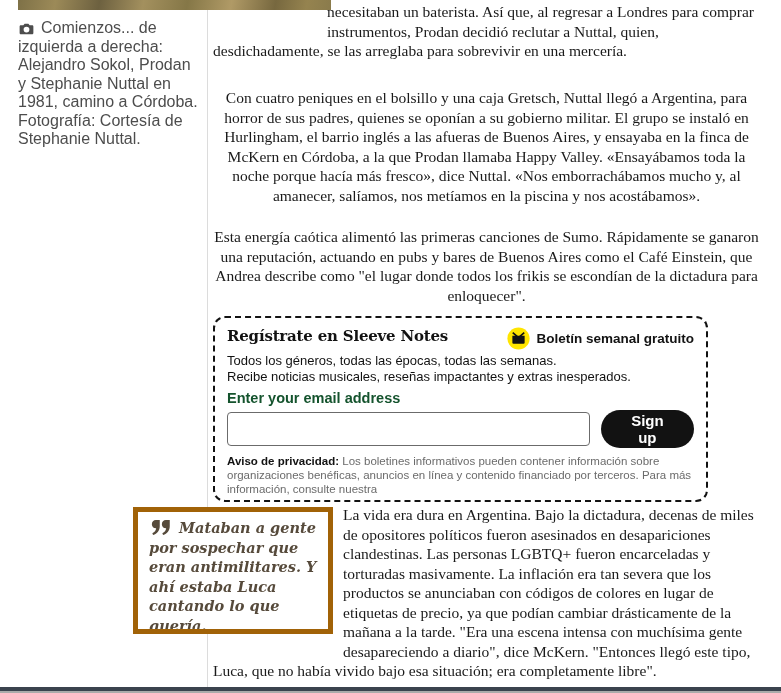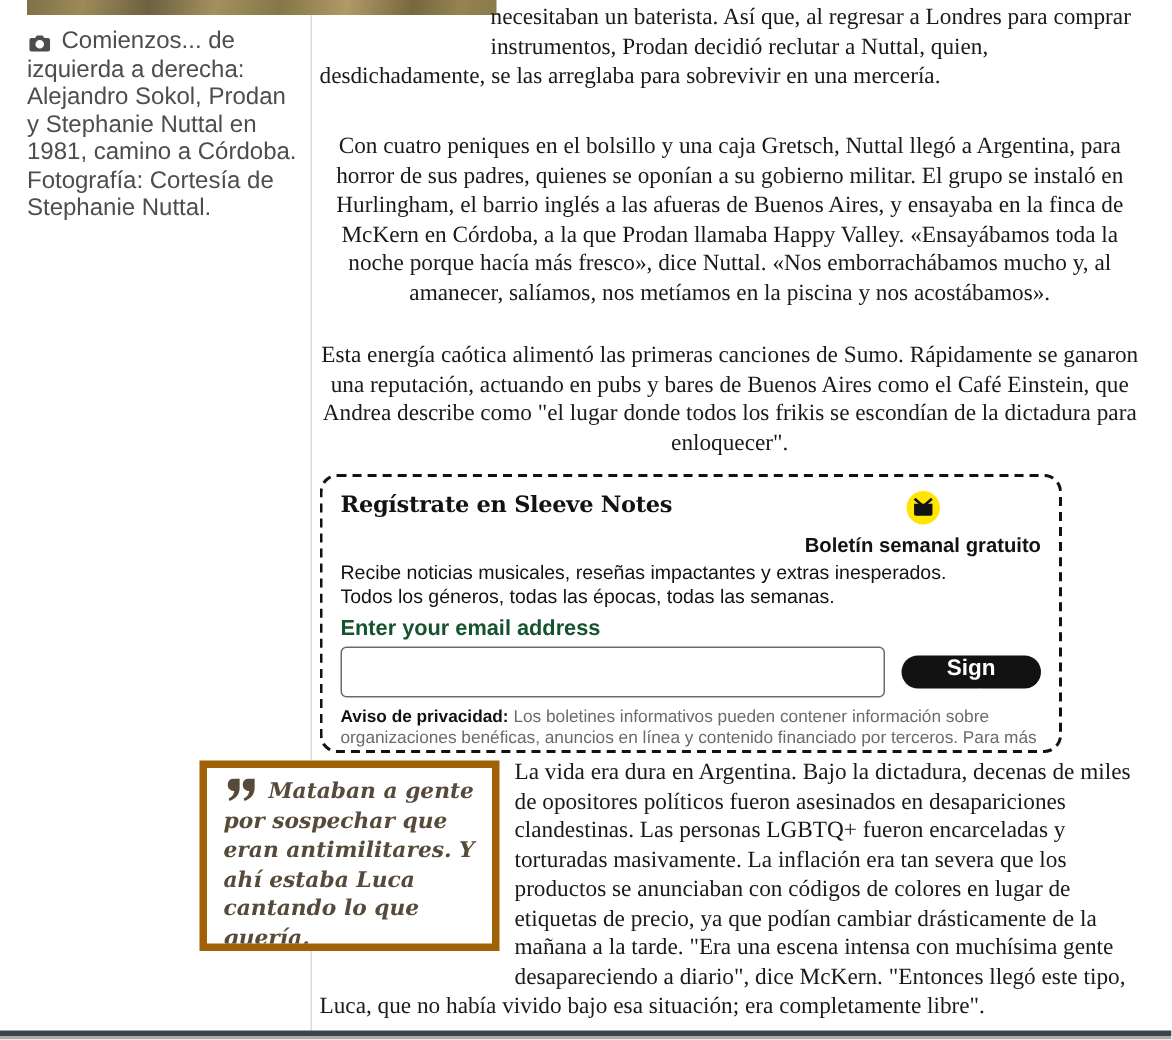--- a/index.html
+++ b/index.html
@@ -35,27 +35,27 @@
   .p4{top:505px;}
   .indent-spacer{float:left;width:114px;height:38px;}
   
   .newsletter{
     position:absolute;left:0;top:316px;width:495px;height:186px;box-sizing:border-box;
     border:2px dashed #121212;border-radius:12px;background:#fff;
     padding:7px 12px 6px;overflow:hidden;
   }
   .nl-head{display:flex;justify-content:space-between;align-items:flex-start;}
   .nl-title{font-family:"DejaVu Serif",serif;font-weight:bold;font-size:15px;line-height:22px;color:#121212;letter-spacing:-0.2px;}
-  .nl-badge{display:flex;align-items:center;gap:6px;font-weight:bold;font-size:13.5px;color:#121212;padding-top:2px;white-space:nowrap;flex-direction:column;}
+  .nl-badge{display:flex;align-items:center;gap:6px;font-weight:bold;font-size:13.5px;color:#121212;padding-top:2px;white-space:nowrap;}
   .nl-desc{font-size:13px;line-height:15.5px;color:#121212;margin-top:3px;}
   .nl-label{font-weight:bold;font-size:14.5px;color:#14532d;margin-top:6px;}
   .nl-form{display:flex;align-items:center;gap:11px;margin-top:4px;}
   .nl-input{width:370px;height:32px;border:1px solid #6b6b6b;border-radius:4px;outline:none;
     font-size:14px;padding:0 8px;box-sizing:content-box;background:#fff;}
-  .nl-btn{height:22px;padding:0 21px;border:none;border-radius:20px;background:#121212;color:#ffffff;
+  .nl-btn{height:38px;padding:0 21px;border:none;border-radius:20px;background:#121212;color:#ffffff;
     font-family:"Liberation Sans",sans-serif;font-weight:bold;font-size:15px;cursor:pointer;}
   .nl-privacy{margin-top:6px;font-size:11.5px;line-height:14px;color:#6b6b6b;}
   .nl-privacy .bold{color:#121212;font-weight:bold;}
   
   .quote-box{
     float:left;width:200px;box-sizing:border-box;height:127px;overflow:hidden;
     margin:2px 10px 8px -80px;background:#fff;border:5px solid #a16207;
     padding:6px 11px 10px;position:relative;
   }
   .quote-text{
@@ -96,22 +96,22 @@
       <div class="nl-badge">
         <svg width="23" height="23" viewBox="0 0 24 24">
           <circle cx="12" cy="12" r="11.6" fill="#ffe500"></circle>
           <path d="M5.6 9.2h12.8v7.2a1.2 1.2 0 0 1-1.2 1.2H6.8a1.2 1.2 0 0 1-1.2-1.2z" fill="#121212"></path>
           <path d="M6 5.8 12 11 18 5.8" stroke="#121212" stroke-width="1.8" fill="none"></path>
         </svg>
         <span>Boletín semanal gratuito</span>
       </div>
     </div>
     <div class="nl-desc">
+      <div>Todos los géneros, todas las épocas, todas las semanas.</div>
       <div>Recibe noticias musicales, reseñas impactantes y extras inesperados.</div>
-      <div>Todos los géneros, todas las épocas, todas las semanas.</div>
     </div>
     <div class="nl-label">Enter your email address</div>
     <div class="nl-form">
       <input class="nl-input" type="text" value="" aria-label="Enter your email address" style="">
       <button class="nl-btn">Sign up</button>
     </div>
     <div class="nl-privacy">
       <span class="bold">Aviso de privacidad:</span><span> Los boletines informativos pueden contener información sobre organizaciones benéficas, anuncios en línea y contenido financiado por terceros. Para más información, consulte nuestra </span>
     </div>
   </div>

